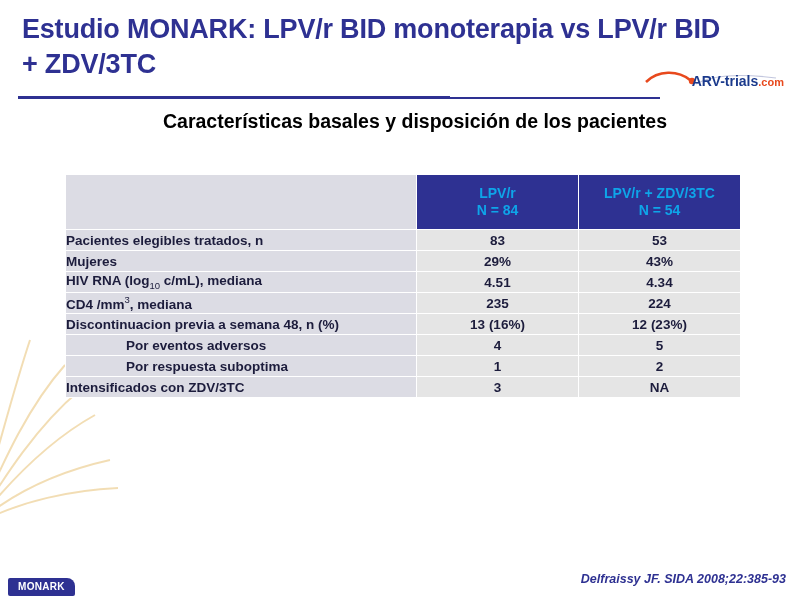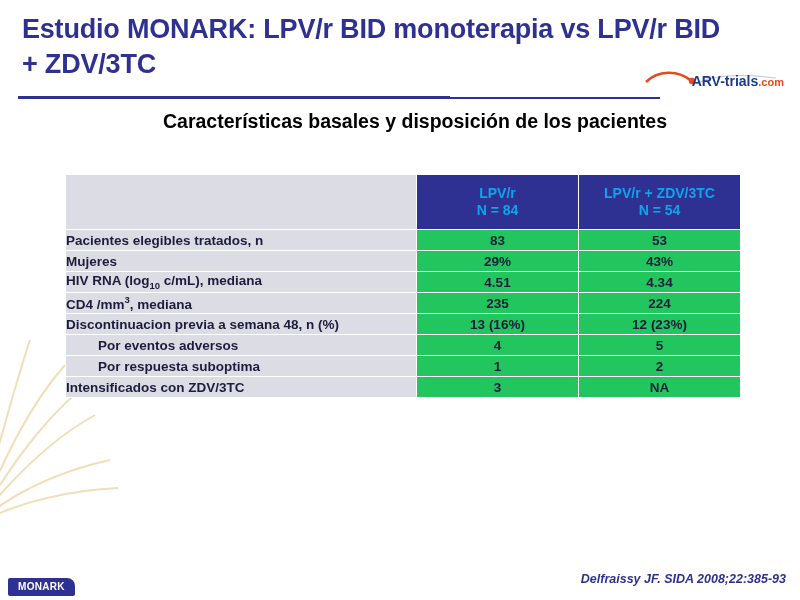--- a/index.html
+++ b/index.html
@@ -129,31 +129,31 @@
   td.label {
     background: #DCDCE4;
     color: #1c1c3c;
     font-size: 13.5px;
     font-weight: bold;
     padding: 6px 8px 6px 10px;
     height: 20px;
     margin-left: 22px;
   }
   td.label.indent {
-    padding-left: 32px;
+    padding-left: 60px;
   }
   td.val {
-    background: #22c55e;
+    background: #e5e5e5;
     color: #1c1c3c;
     font-size: 13.5px;
     font-weight: bold;
     text-align: center;
     padding: 6px 4px;
   }
-  sub, sup { font-size: 9.5px; font-weight: bold; }
+  sub, sup { font-size: 9.5px; font-weight: normal; }
 
   .footer-ref {
     position: absolute;
     right: 14px;
     bottom: 14px;
     font-size: 12.5px;
     font-style: italic;
     font-weight: bold;
     color: #2E3192;
     margin-left: 40px;

